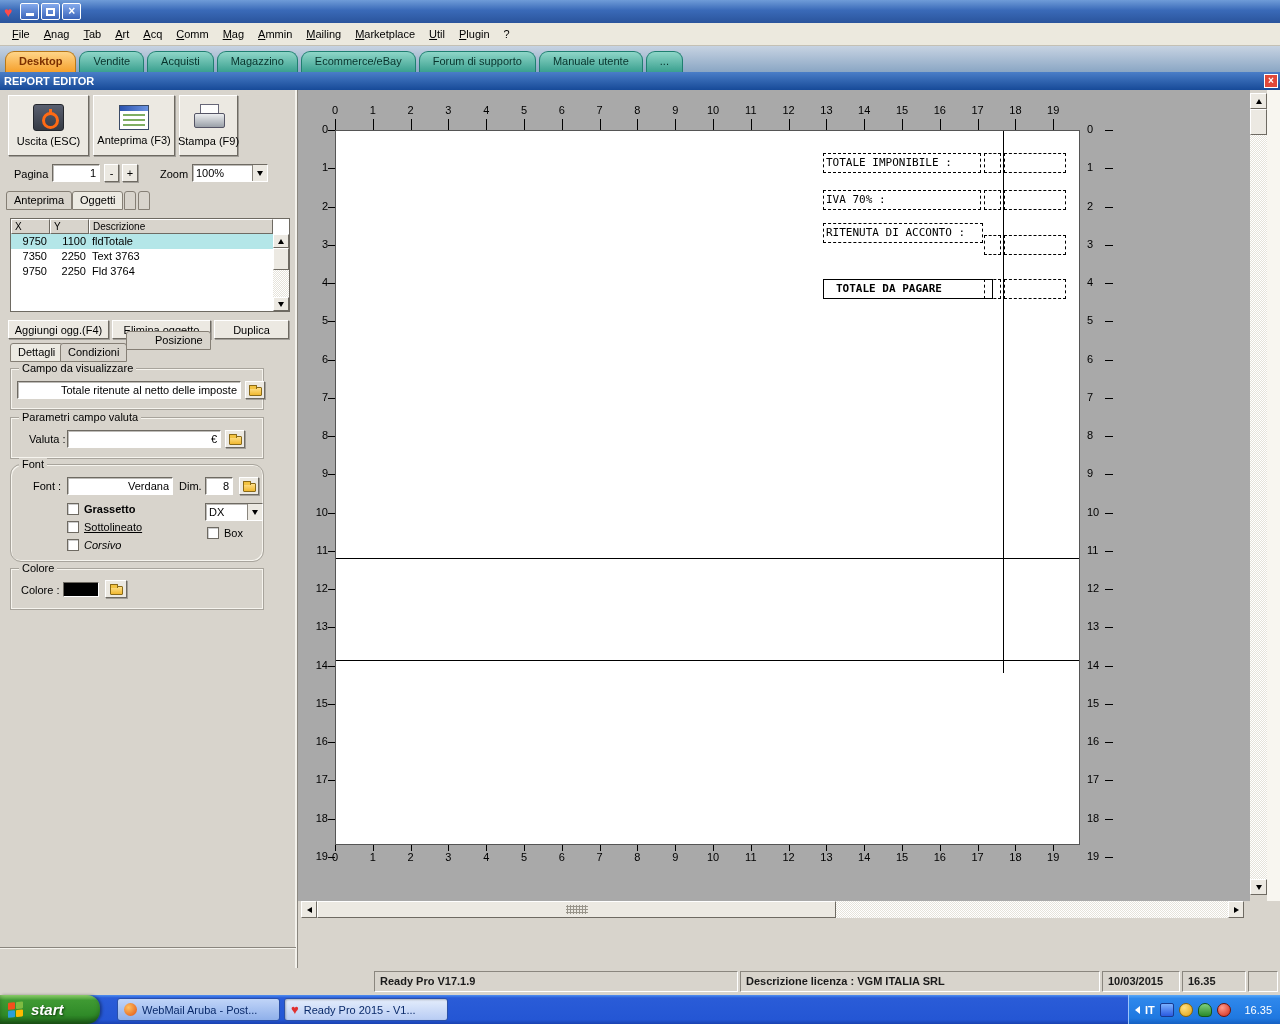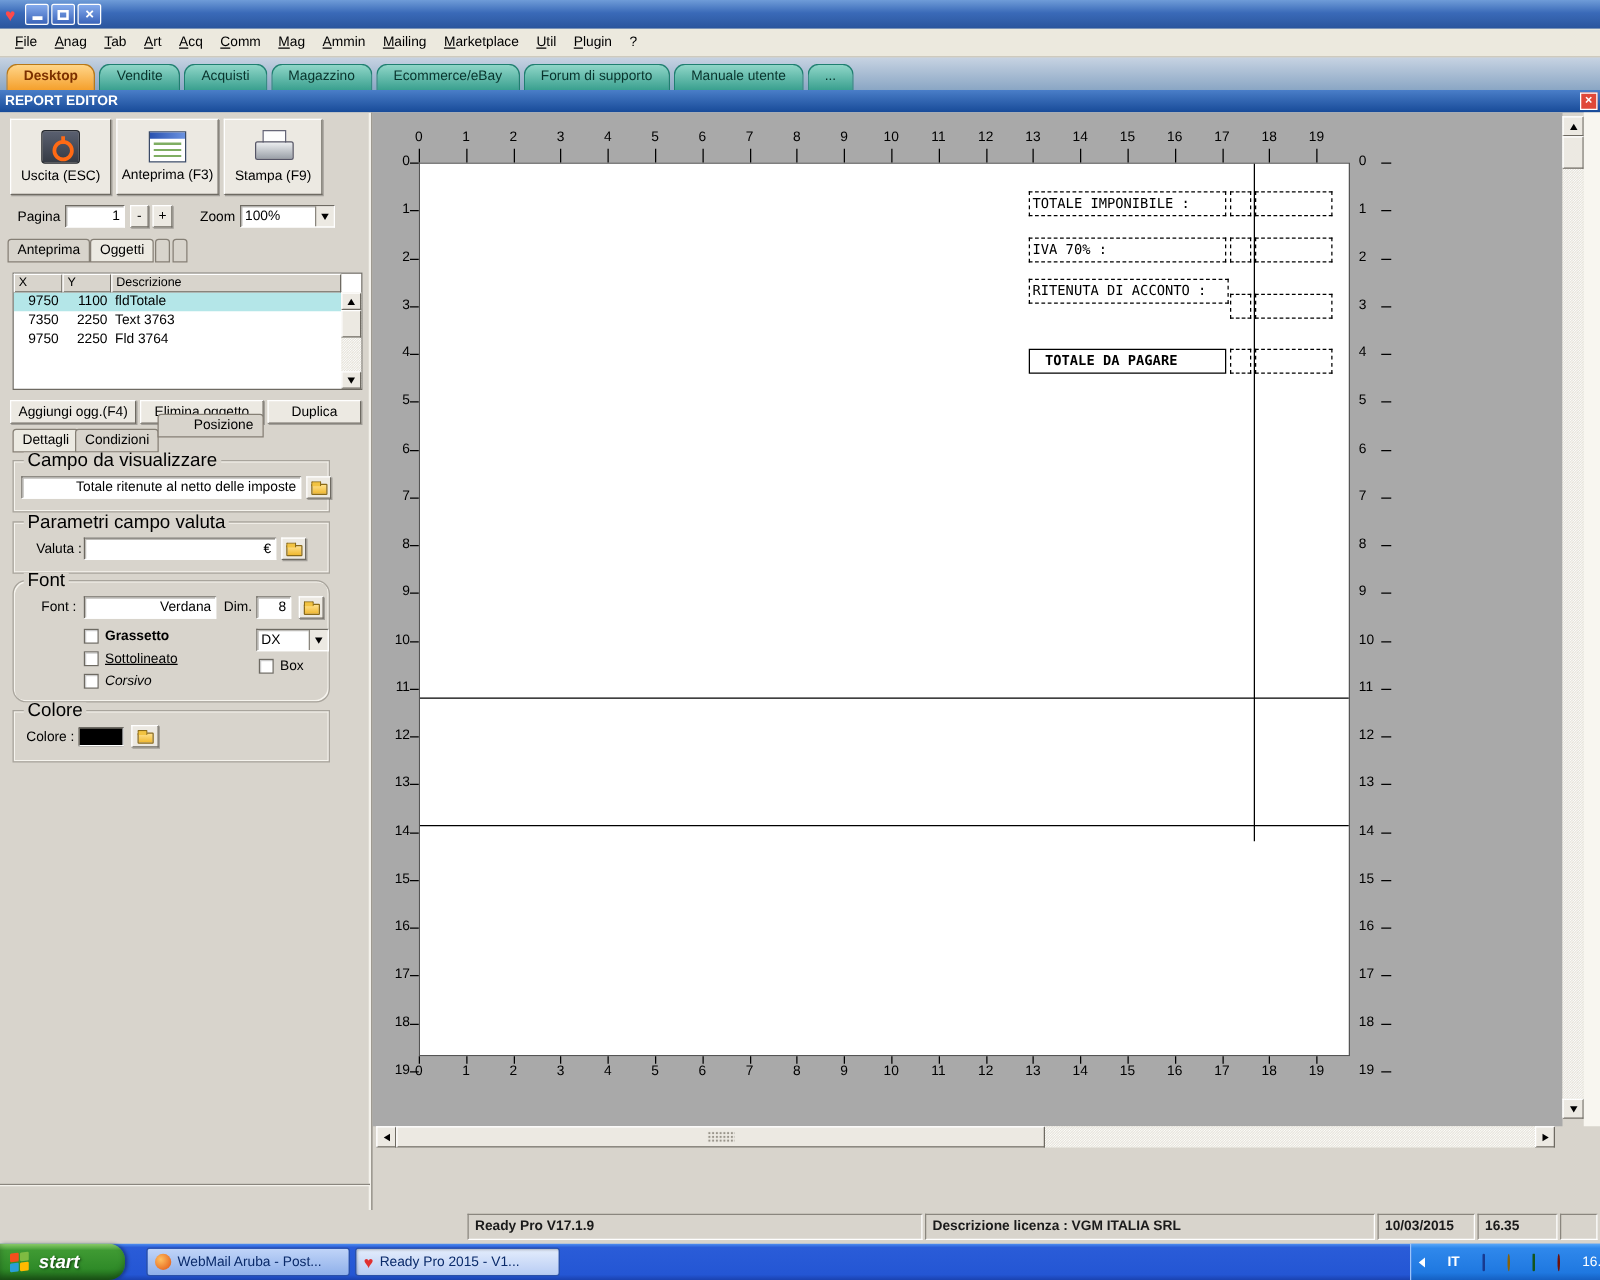--- a/index.html
+++ b/index.html
@@ -94,21 +94,21 @@
   .sb-btn{position:absolute;background:#ece9e2;border:1px solid;border-color:#fff #6e6a62 #6e6a62 #fff;
     display:flex;align-items:center;justify-content:center;}
   .tbl-scroll .sb-up{left:0;top:0;width:16px;height:14px;}
   .tbl-scroll .sb-down{left:0;bottom:0;width:16px;height:14px;}
   .sb-thumb{position:absolute;left:0;width:16px;background:#ece9e2;border:1px solid;
     border-color:#fff #6e6a62 #6e6a62 #fff;}
 
   
   .group{position:absolute;left:10px;width:254px;border:1px solid #a8a49c;
     box-shadow:inset 1px 1px 0 #f6f4ee,inset -1px -1px 0 #f6f4ee;}
-  .group-title{position:absolute;top:-7px;left:8px;background:#d8d4cc;padding:0 3px;font-size:15px;line-height:13px;white-space:nowrap;}
+  .group-title{position:absolute;top:-7px;left:8px;background:#d8d4cc;padding:0 3px;font-size:11px;line-height:13px;white-space:nowrap;}
   .check-row{position:absolute;display:flex;align-items:center;gap:5px;}
   .checkbox{width:12px;height:12px;background:#fff;border:1px solid #6e6a62;box-shadow:inset 1px 1px 0 rgba(0,0,0,.2);}
   .chk-bold{font-weight:bold;}
   .chk-under{text-decoration:underline;}
   .chk-italic{font-style:italic;}
   .color-swatch{position:absolute;border:1px solid;border-color:#6e6a62 #fff #fff #6e6a62;}
   .folder-btn{flex-direction:column;}
   .folder-icon{position:relative;width:13px;height:9px;margin-top:2px;border-radius:1px;
     background:linear-gradient(180deg,#ffe08a,#f0b830);border:1px solid #8a6a18;}
   .folder-icon::before{content:"";position:absolute;top:-3px;left:-1px;width:6px;height:3px;
@@ -173,21 +173,21 @@
   .f1{background:#f34f1c;}.f2{background:#7fbb42;}.f3{background:#2a9fd8;}.f4{background:#ffba00;}
   .task-btn{position:absolute;top:3px;height:23px;border-radius:3px;border:1px solid #2a50a8;
     background:linear-gradient(180deg,#c0d4f8,#8fb0ea);display:flex;align-items:center;gap:5px;
     padding:0 6px;font-size:11px;color:#0a2a6a;white-space:nowrap;overflow:hidden;}
   .task-btn.active{background:linear-gradient(180deg,#e4edfc,#b8ccf4);box-shadow:inset 1px 1px 2px rgba(0,0,0,.25);}
   .task-ic{flex:0 0 auto;}
   .task-ic.mail{width:13px;height:13px;border-radius:50%;background:radial-gradient(circle at 35% 35%,#ffc060,#e05010);}
   .task-ic.heart{color:#e03030;font-size:13px;line-height:13px;}
   .tray{position:absolute;right:0;top:0;width:152px;height:29px;
     background:linear-gradient(180deg,#5aa8f8 0%,#2f88ec 12%,#1f78e0 80%,#1560c2 100%);
-    border-left:1px solid #9cc4fa;display:flex;align-items:center;gap:18px;padding:0 8px 0 6px;color:#fff;}
+    border-left:1px solid #9cc4fa;display:flex;align-items:center;gap:5px;padding:0 8px 0 6px;color:#fff;}
   .chev{width:0;height:0;border-top:4px solid transparent;border-bottom:4px solid transparent;border-right:5px solid #fff;}
   .tray-lang{font-weight:bold;font-size:11px;}
   .tray-ic{width:14px;height:14px;border-radius:2px;}
   .ic1{background:linear-gradient(180deg,#7ab0ff,#2a5ae0);border:1px solid #183a90;}
   .ic2{background:radial-gradient(circle at 35% 30%,#ffe080,#e0a010);border-radius:50%;border:1px solid #8a6206;}
   .ic3{background:linear-gradient(180deg,#7fd07f,#2a8a2a);border-radius:50% 50% 4px 4px;border:1px solid #14551a;}
   .ic4{background:radial-gradient(circle at 35% 30%,#ff9a8a,#d02818);border-radius:50%;border:1px solid #701008;}
   .tray-time{margin-left:auto;font-size:11px;}
 </style>
 </head>
@@ -245,21 +245,21 @@
     <div class="left-panel">
 
       <div class="tool-btn" style="left:8px;width:81px;">
         <span class="icon-power"></span>
         <span class="tool-label">Uscita (ESC)</span>
       </div>
       <div class="tool-btn" style="left:93px;width:82px;">
         <span class="icon-preview"></span>
         <span class="tool-label">Anteprima (F3)</span>
       </div>
-      <div class="tool-btn" style="left:179px;width:79px;">
+      <div class="tool-btn" style="left:179px;width:59px;">
         <span class="icon-printer"></span>
         <span class="tool-label">Stampa (F9)</span>
       </div>
 
       <div class="lbl" style="left:14px;top:78px;">Pagina</div>
       <div class="sunken num" style="left:52px;top:74px;width:48px;height:18px;">
         <input value="1" style="">
       </div>
       <div class="btn" style="left:104px;top:74px;width:15px;height:18px;">-</div>
       <div class="btn" style="left:122px;top:74px;width:16px;height:18px;">+</div>
@@ -395,21 +395,21 @@
         <div class="pg-hline" style="top:529px;"></div>
       <div class="fld-box" style="left: 487px; top: 22px; width: 158px;">TOTALE IMPONIBILE :</div>
           <div class="fld-box" style="left: 648px; top: 22px; width: 17px;"></div>
           <div class="fld-box" style="left: 668px; top: 22px; width: 62px;"></div>
           <div class="fld-box" style="left: 487px; top: 59px; width: 158px;">IVA 70% :</div>
           <div class="fld-box" style="left: 648px; top: 59px; width: 17px;"></div>
           <div class="fld-box" style="left: 668px; top: 59px; width: 62px;"></div>
           <div class="fld-box" style="left: 487px; top: 92px; width: 160px;">RITENUTA DI ACCONTO :</div>
           <div class="fld-box" style="left: 648px; top: 104px; width: 17px;"></div>
           <div class="fld-box" style="left: 668px; top: 104px; width: 62px;"></div>
-          <div class="fld-box solid bold" style="left: 487px; top: 148px; width: 158px; padding-left: 12px;">TOTALE DA PAGARE</div>
+          <div class="fld-box solid bold" style="left: 487px; top: 148px; width: 170px; padding-left: 12px;">TOTALE DA PAGARE</div>
           <div class="fld-box" style="left: 648px; top: 148px; width: 17px;"></div>
           <div class="fld-box" style="left: 668px; top: 148px; width: 62px;"></div>
         </div>
     <div class="ruler-num" style="left: 27px; top: 14px; width: 20px; text-align: center;">0</div>
         <div class="ruler-tick" style="left: 37px; top: 29px; width: 1px; height: 11px;"></div>
         <div class="ruler-num" style="left: 4px; top: 33px; width: 26px; text-align: right;">0</div>
         <div class="ruler-tick" style="left: 30px; top: 40px; width: 7px; height: 1px;"></div>
         <div class="ruler-num" style="left: 789px; top: 33px; width: 24px; text-align: left;">0</div>
         <div class="ruler-tick" style="left: 807px; top: 40px; width: 8px; height: 1px;"></div>
         <div class="ruler-num" style="left: 27px; top: 761px; width: 20px; text-align: center;">0</div>

